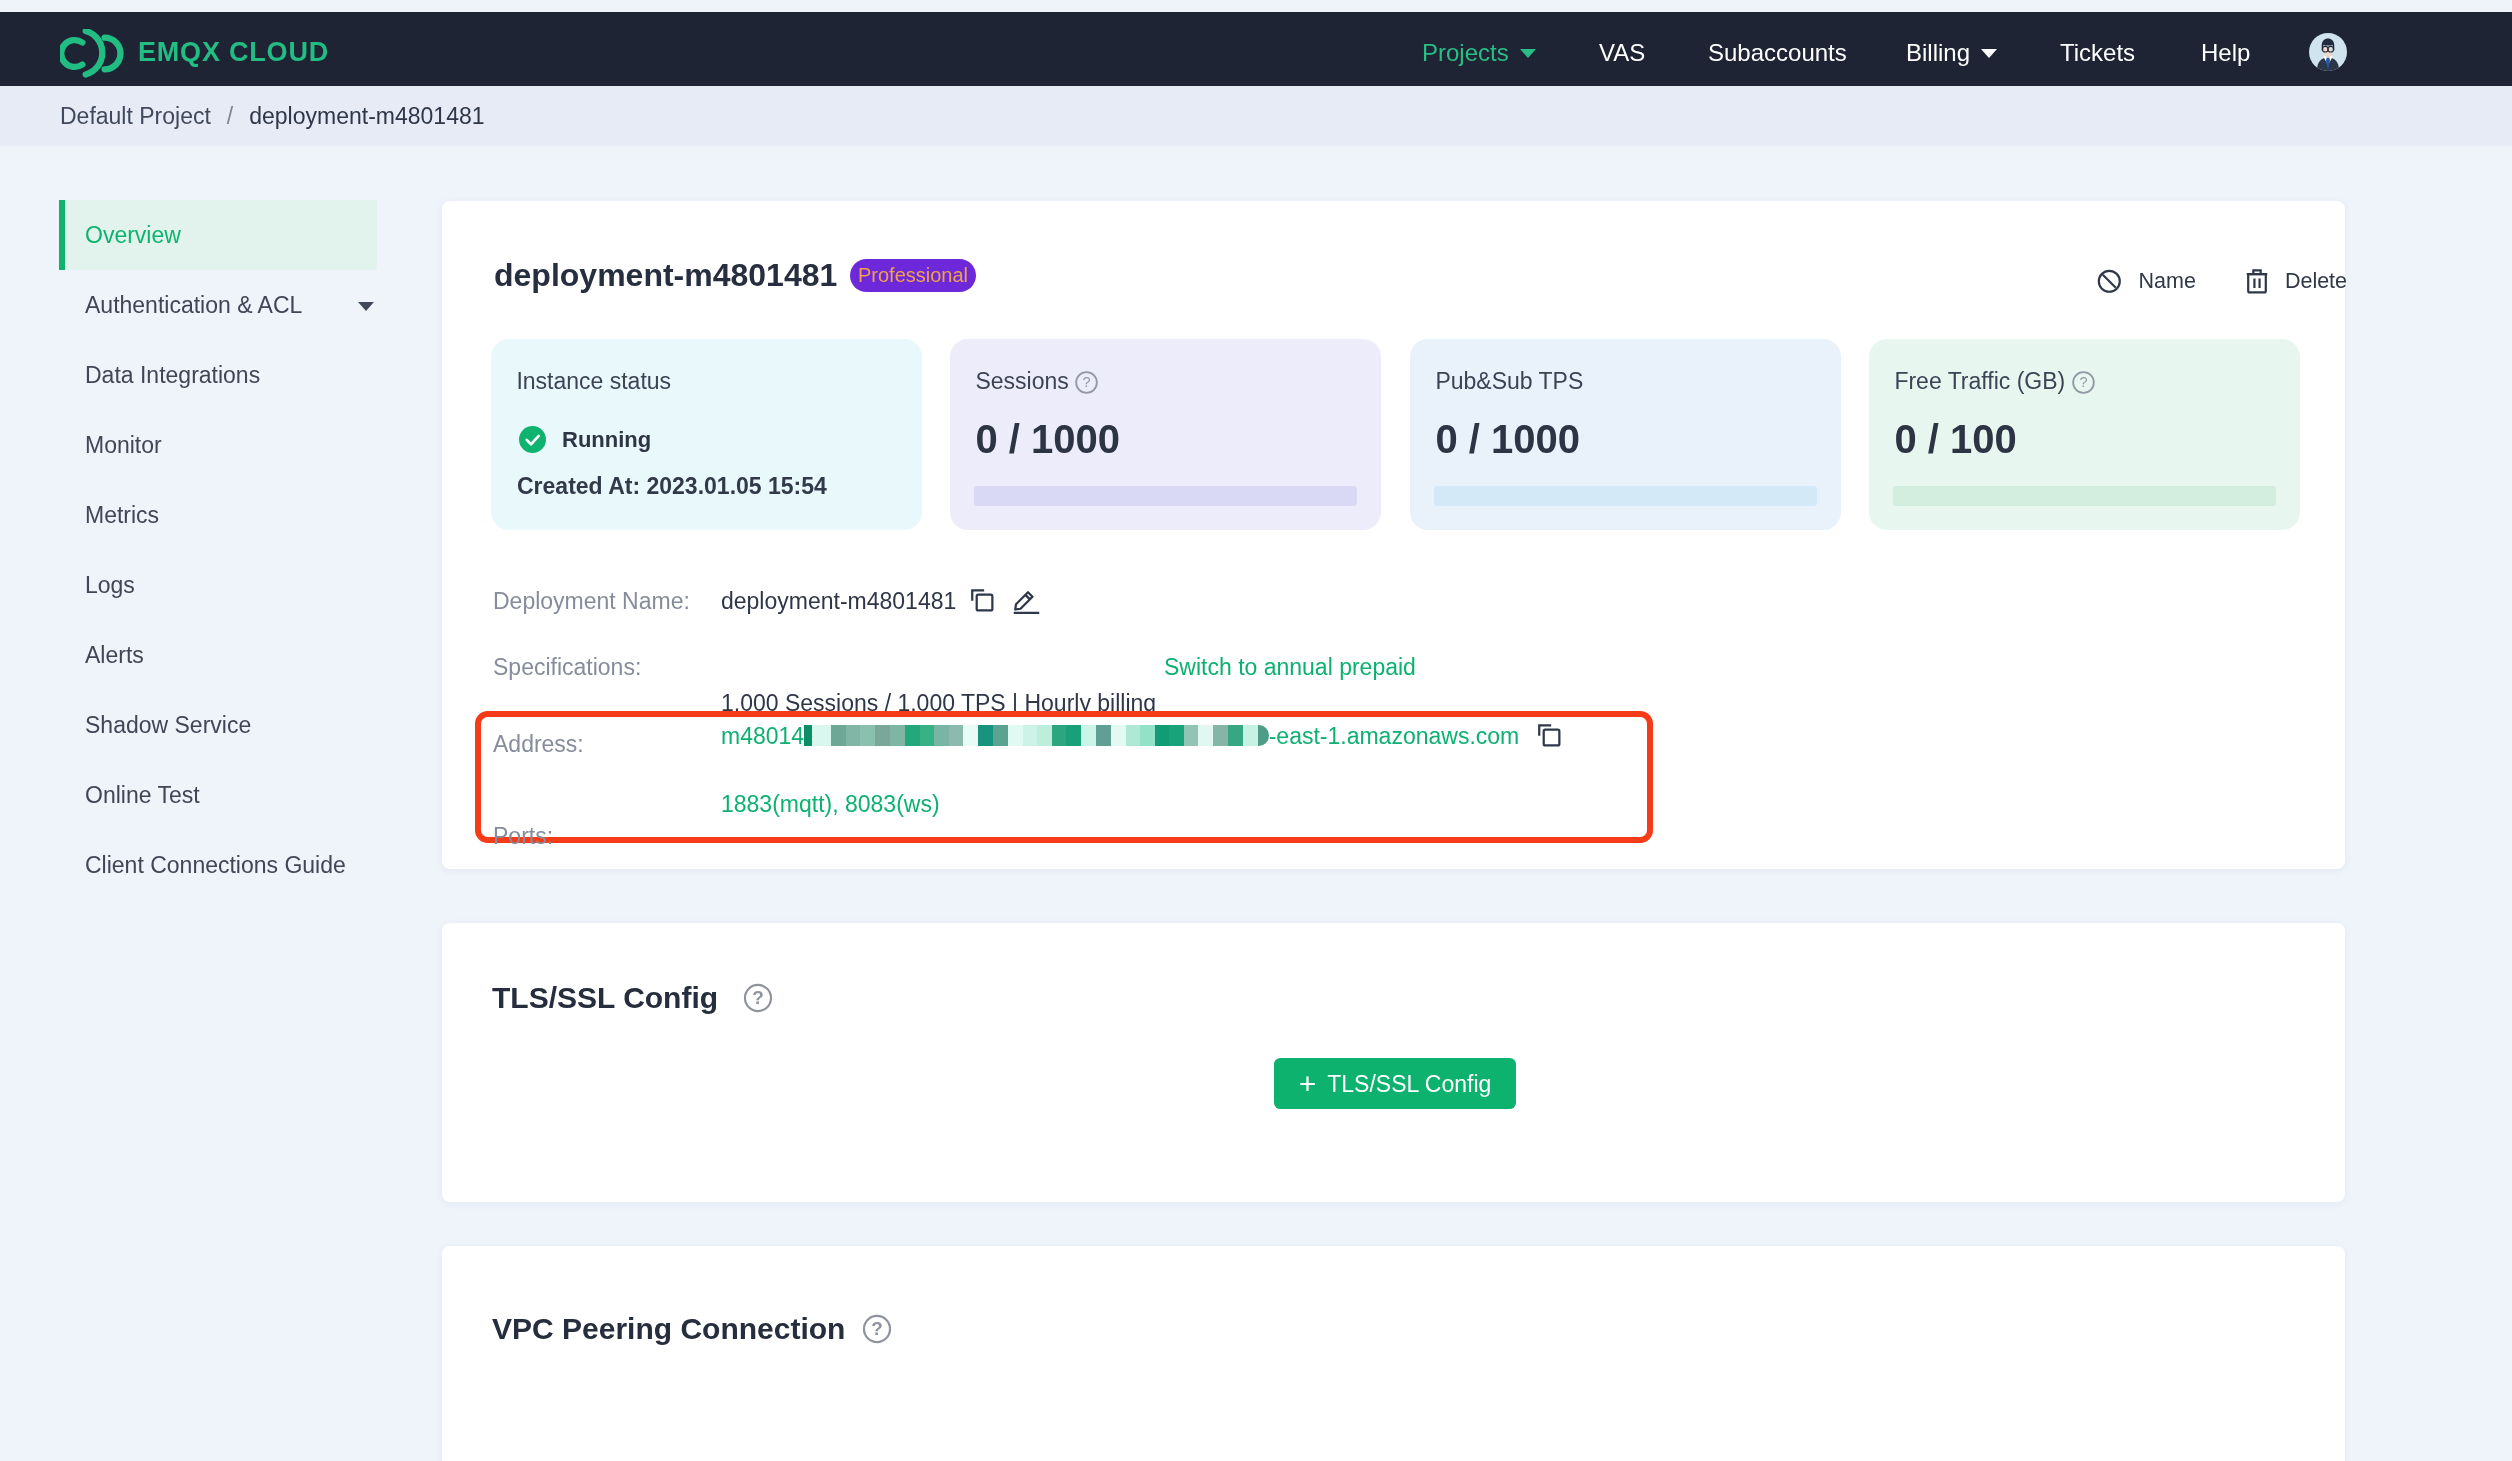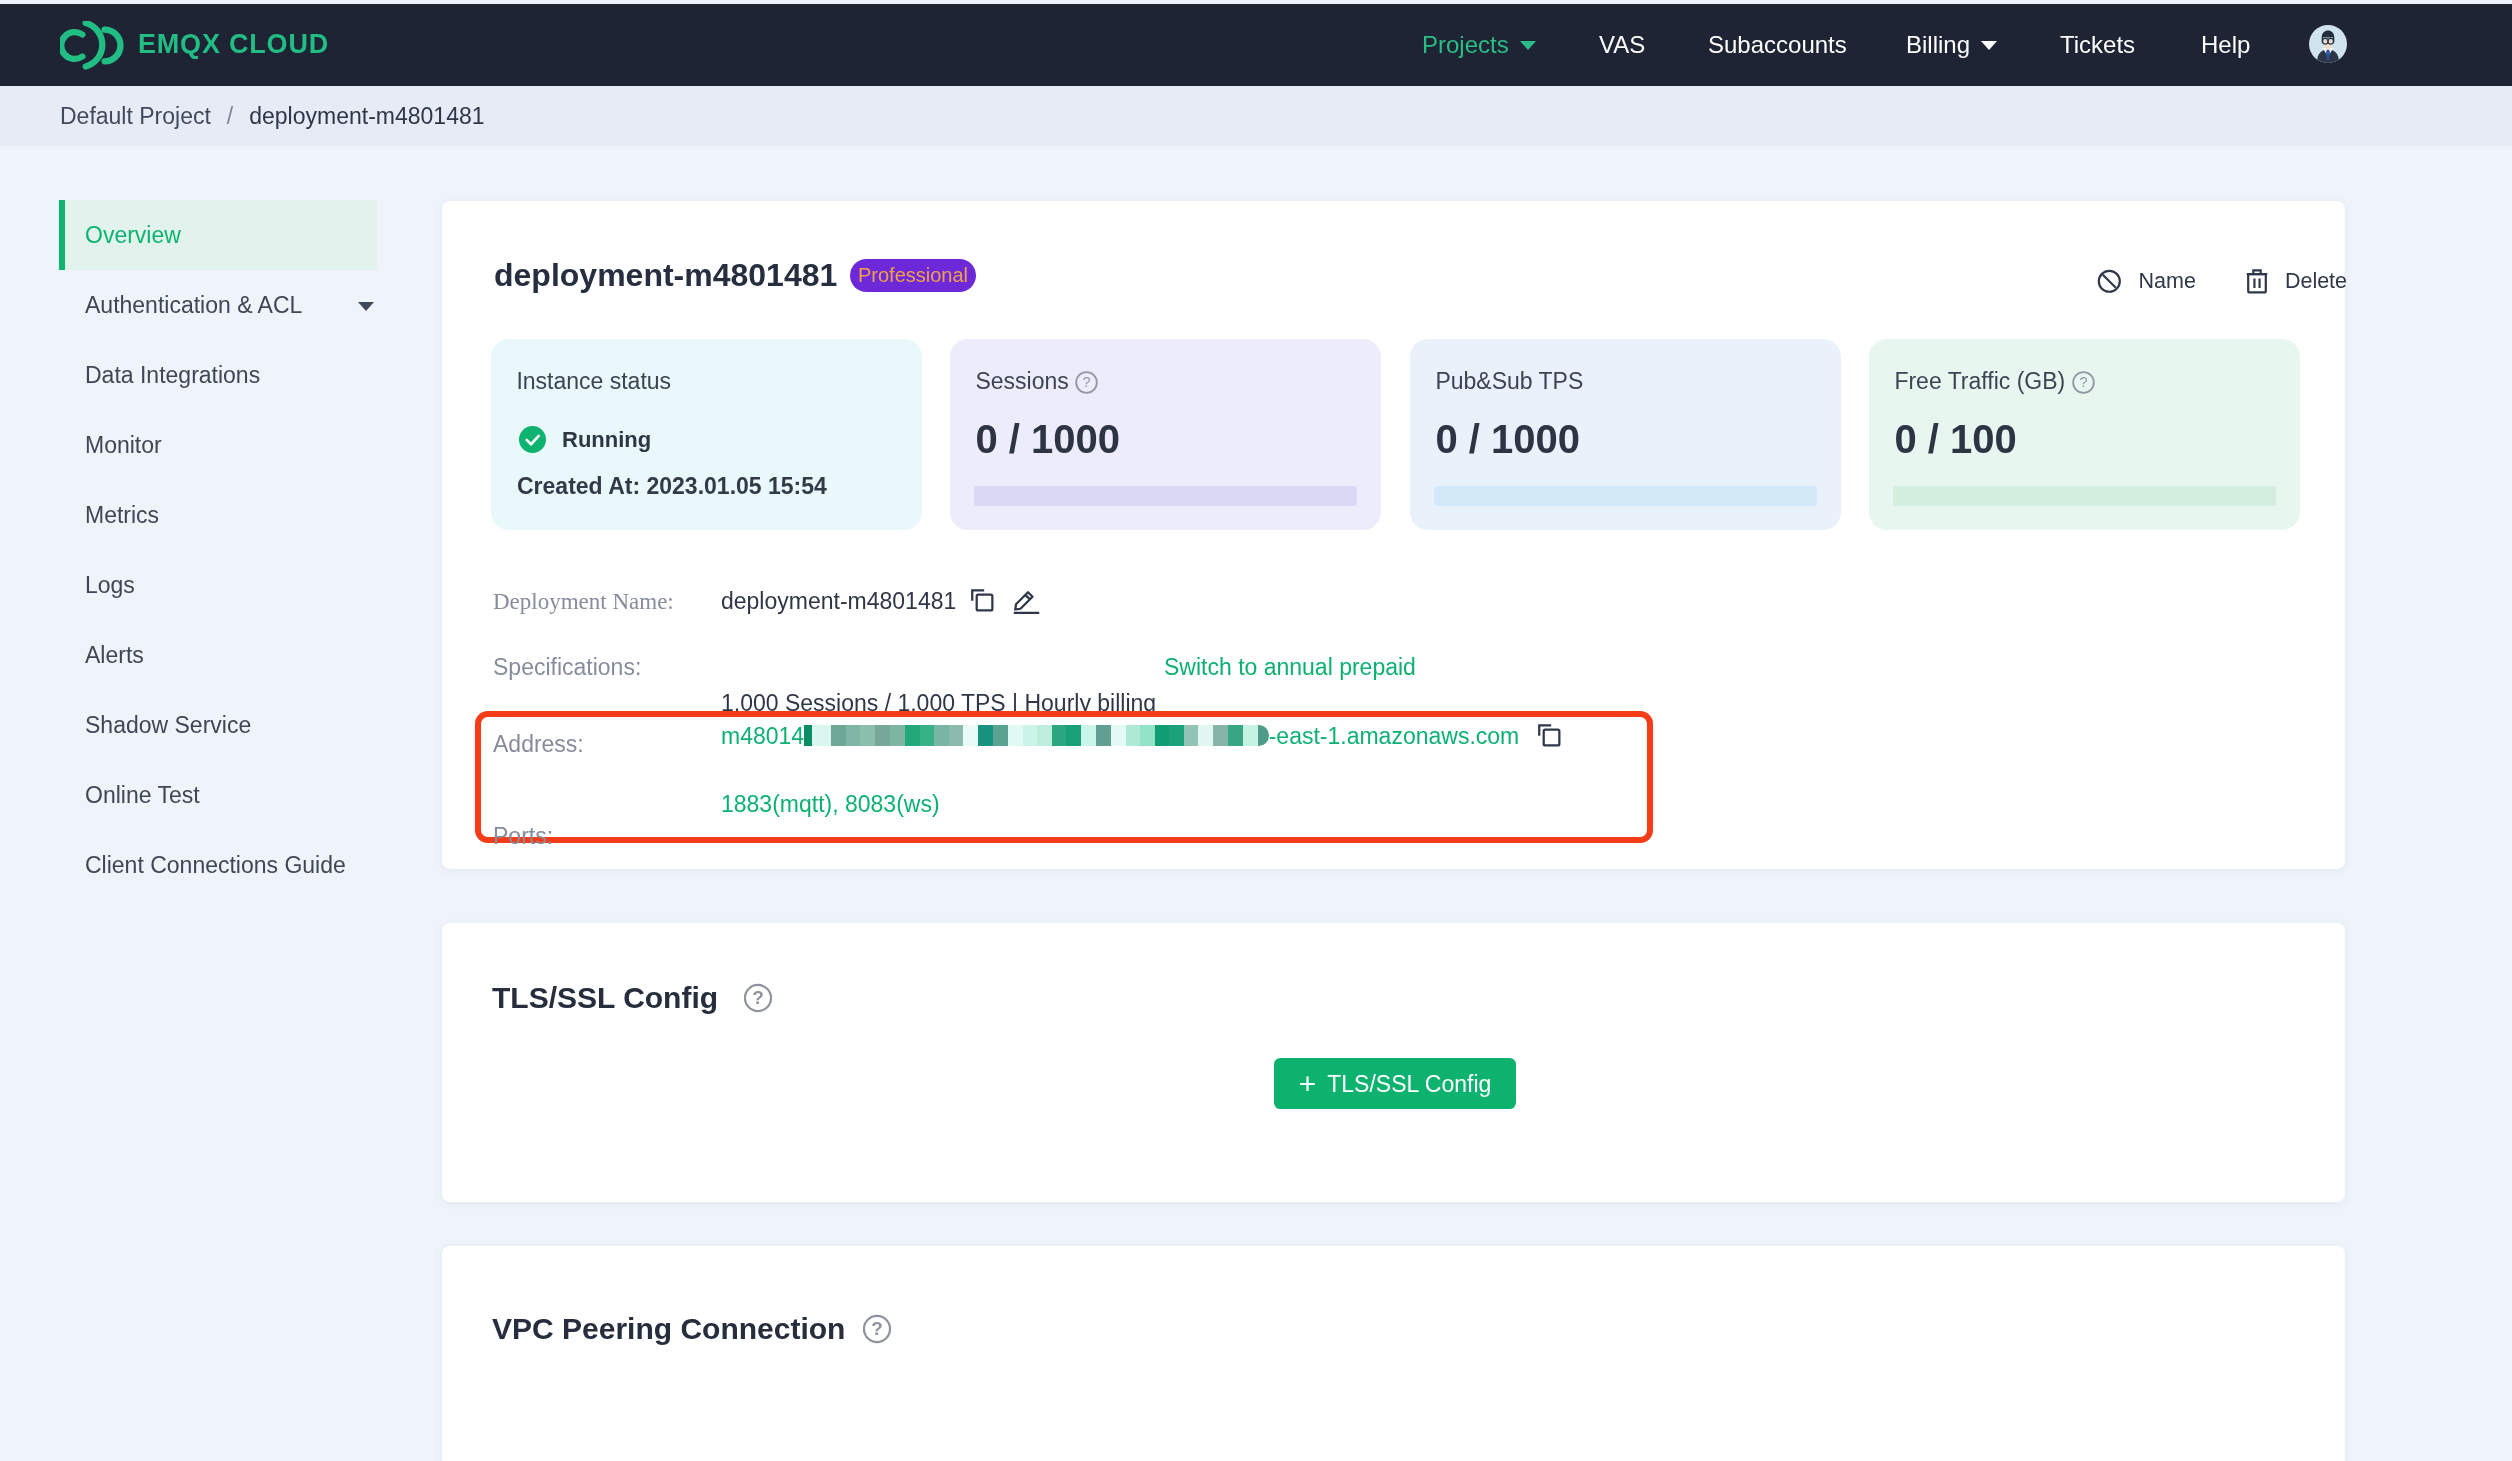--- a/index.html
+++ b/index.html
@@ -1,21 +1,21 @@
 <!DOCTYPE html>
 <html style="font-size:12.7px"><head>
 <meta charset="utf-8">
 <style>
   * { margin:0; padding:0; box-sizing:border-box; }
   html,body { width:2512px; height:1462px; }
   body { font-family:"Liberation Sans", sans-serif; background:#eff3fa; position:relative; overflow:hidden; }
   .abs { position:absolute; }
 
   
-  #nav { position:absolute; left:0; top:4px; width:2512px; height:86px; background:#1e2434; }
+  #nav { position:absolute; left:0; top:12px; width:2512px; height:86px; background:#1e2434; }
   #nav .brand { position:absolute; left:138px; top:0; height:86px; line-height:81px; color:#22bd83; font-size:27px; font-weight:bold; letter-spacing:0.8px; }
   #nav .item { position:absolute; top:0; height:86px; line-height:81px; color:#ffffff; font-size:24px; }
   #nav .item.green { color:#2abd85; }
   .caret { display:inline-block; width:0; height:0; border-left:8px solid transparent; border-right:8px solid transparent; border-top:9.5px solid #fff; vertical-align:middle; margin-left:11px; margin-top:-3.2px; }
   .caret.g { border-top-color:#2abd85; }
 
   
   #crumb { position:absolute; left:0; top:86px; width:2512px; height:60px; background:#e7ebf6; font-size:23px; line-height:60px; color:#404a5c; }
   #crumb .c2 { color:#2e3748; }
   #crumb .sep { color:#7e8696; margin:0 16px; }
@@ -147,21 +147,21 @@
   </div>
   <div class="statcard" style="left:1427px; background:#e7f7f0;">
     <div class="st">Free Traffic (GB)&nbsp;<svg class="qm" width="23" height="23" viewBox="0 0 30 30" style="font-size:29px">
           <circle cx="15" cy="15" r="13.5" fill="none" stroke="#9298a4" stroke-width="2.4"></circle>
           <text x="15" y="21" text-anchor="middle" font-size="19" fill="#9298a4" font-family="Liberation Sans">?</text>
         </svg></div>
     <div class="big">0 / 100</div>
     <div class="bar" style="background:#d3edde;"></div>
   </div>
 
-  <div class="lblrow" style="top:386px;font-family:Liberation Serif, serif;">Deployment Name:</div>
+  <div class="lblrow" style="top:386px;">Deployment Name:</div>
   <div class="valrow" style="top:386px;">deployment-m4801481
     <svg width="24.6" height="25.4" viewBox="0 0 33 34" fill="none" style="vertical-align:-4px;margin-left:7.2px;">
       <path d="M3 17 V3 H19" stroke="#2f3748" stroke-width="3" fill="none"></path>
       <rect x="9" y="9" width="21" height="21" rx="2" stroke="#2f3748" stroke-width="3" fill="none"></rect>
     </svg>
     <svg width="30" height="27" viewBox="0 0 40 36" fill="none" style="vertical-align:-4.8px;margin-left:9.5px;">
       <path d="M8 23 L24 7 L30 13 L14 29 L7 30 Z" stroke="#2f3748" stroke-width="3" fill="none" stroke-linejoin="round"></path>
       <line x1="20.5" y1="10.5" x2="26.5" y2="16.5" stroke="#2f3748" stroke-width="3"></line>
       <line x1="5" y1="34.5" x2="39" y2="34.5" stroke="#2f3748" stroke-width="3"></line>
     </svg>

